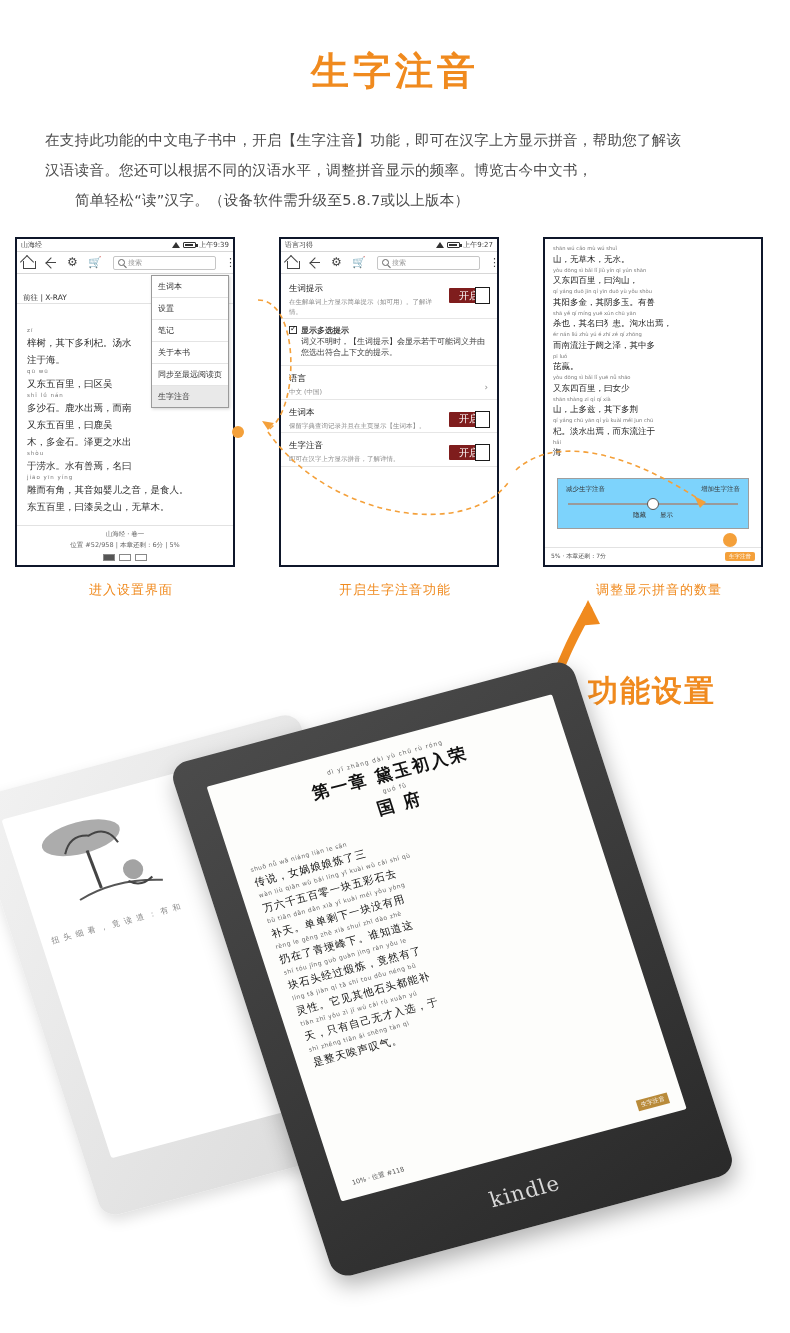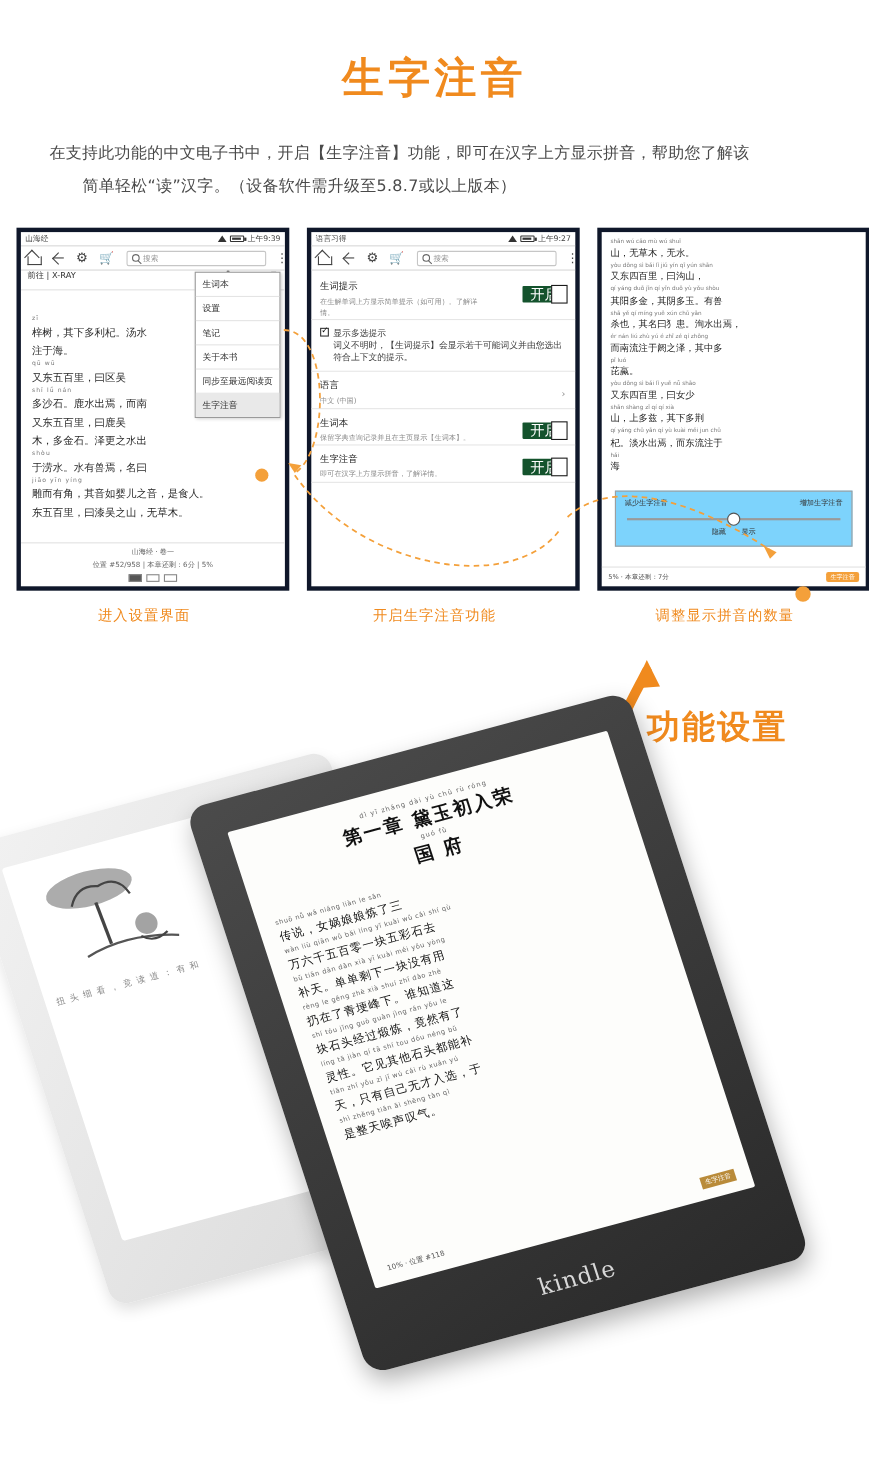--- a/index.html
+++ b/index.html
@@ -36,22 +36,22 @@
   
   .panels {
     position: relative;
     width: 760px;
     margin: 22px auto 0 auto;
     display: flex;
     justify-content: space-between;
   }
   .panel { width: 232px; }
   .device {
-    width: 248px; height: 330px;
-    border: 4px solid #0f172a;
+    width: 220px; height: 330px;
+    border: 2px solid #0f172a;
     background: #fff;
     position: relative;
     overflow: hidden;
   }
   .statusbar {
     height: 13px;
     display: flex; align-items: center;
     font-size: 7px; color: #444;
     padding: 0 4px;
     border-bottom: 1px solid #d7d7d7;
@@ -104,22 +104,22 @@
     font-size: 7px; color:#9a9a9a; margin-left: 3px;
   }
   .mag {
     width: 7px; height: 7px; border: 1.2px solid #666; border-radius: 50%;
     position: relative; flex: none;
   }
   .mag:after{ content:""; position:absolute; right:-3px; bottom:-2px; width:4px; height:1.2px; background:#666; transform: rotate(45deg);}
   .kebab { width: 3px; color:#444; font-size: 11px; line-height: 10px; text-align:center; letter-spacing:0; }
 
   .subbar {
-    height: 18px; display:flex; align-items:flex-start; justify-content: space-between;
-    padding: 0 6px; border-bottom: 1px solid #e2e2e2; font-size: 7.5px; color: #333;
+    height: 18px; display:flex; align-items:flex-end; justify-content: space-between;
+    padding: 0 6px; border-bottom: 1px solid #e2e2e2; font-size: 7.5px; color: #333; margin-top: 12px;
   }
   .subbar .right { display:flex; align-items:center; gap:10px; }
   .aa { font-weight: bold; font-size: 9px; }
   .share-ico { font-size: 9px; }
   .book-ico { font-size: 9px; }
 
   .book-body {
     padding: 6px 10px 0 10px;
     font-size: 9.5px;
     line-height: 17px;
@@ -149,22 +149,22 @@
   .menu div:last-child { border-bottom: none; }
   .menu div.sel { background:#e9e9e9; }
 
   
   .set-list { padding: 2px 0 0 0; font-size: 8px; }
   .set-item { padding: 7px 8px 1px 8px; border-bottom: 1px solid #e6e6e6; position:relative; }
   .set-item .t { font-size: 8.5px; color:#222; margin-bottom: 3px; }
   .set-item .d { font-size: 6.5px; color:#8a8a8a; line-height: 9.5px; width: 150px; }
   .toggle {
     position:absolute; right: 8px; top: 12px;
-    width: 40px; height: 15px; background:#14532d; border-radius:1px;
-    color:#fff; font-size:13px; display:flex; align-items:center; justify-content:center;
+    width: 40px; height: 15px; background:#7f1d1d; border-radius:1px;
+    color:#fff; font-size:10px; display:flex; align-items:center; justify-content:center;
   }
   .toggle:after{
     content:""; position:absolute; right:-1px; top:-1px; bottom:-1px; width:13px;
     background:#fff; border:1px solid #1b1b1b;
   }
   .chk-row { display:flex; align-items:flex-start; gap:4px; padding: 6px 8px 7px 8px; border-bottom:1px solid #e6e6e6;}
   .chk { width:8px; height:8px; border:1px solid #333; position:relative; flex:none; margin-top:1px;}
   .chk:after{ content:"✓"; position:absolute; left:0px; top:-3px; font-size:8px; color:#111;}
   .chev { position:absolute; right:9px; top:16px; font-size:9px; color:#888; }
 
@@ -232,20 +232,21 @@
   .back-ill { width: 100%; height: 100%; position:relative; padding: 10px;}
   .back-ill .txt { font-size: 8px; color:#888; line-height: 14px; letter-spacing:1px;}
 </style>
 </head>
 <body>
 
 <div class="page-title">生字注音</div>
 
 <div class="intro">
   <span class="line1">在支持此功能的中文电子书中，开启【生字注音】功能，即可在汉字上方显示拼音，帮助您了解该</span>
+  <span class="line2">汉语读音。您还可以根据不同的汉语水平，调整拼音显示的频率。博览古今中文书，</span>
   <span class="line3">简单轻松“读”汉字。（设备软件需升级至5.8.7或以上版本）</span>
 </div>
 
 <div class="panels">
 
   <div class="panel">
     <div class="device">
       <div class="statusbar">
         <span class="sb-title">山海经</span>
         <span class="sb-right">
@@ -351,21 +352,21 @@
 
       <div class="set-list">
         <div class="set-item">
           <div class="t">生词提示</div>
           <div class="d">在生解单词上方显示简单提示（如可用）。了解详情。</div>
           <div class="toggle">开启</div>
         </div>
         <div class="chk-row">
           <span class="chk"></span>
           <span>
-            <span class="t" style="display:block;font-weight:normal;">显示多选提示</span>
+            <span class="t" style="display:block;font-weight:bold;">显示多选提示</span>
             <span class="d" style="display:block;">词义不明时，【生词提示】会显示若干可能词义并由您选出符合上下文的提示。</span>
           </span>
         </div>
         <div class="set-item">
           <div class="t">语言</div>
           <div class="d">中文 (中国)</div>
           <span class="chev">›</span>
         </div>
         <div class="set-item">
           <div class="t">生词本</div>

